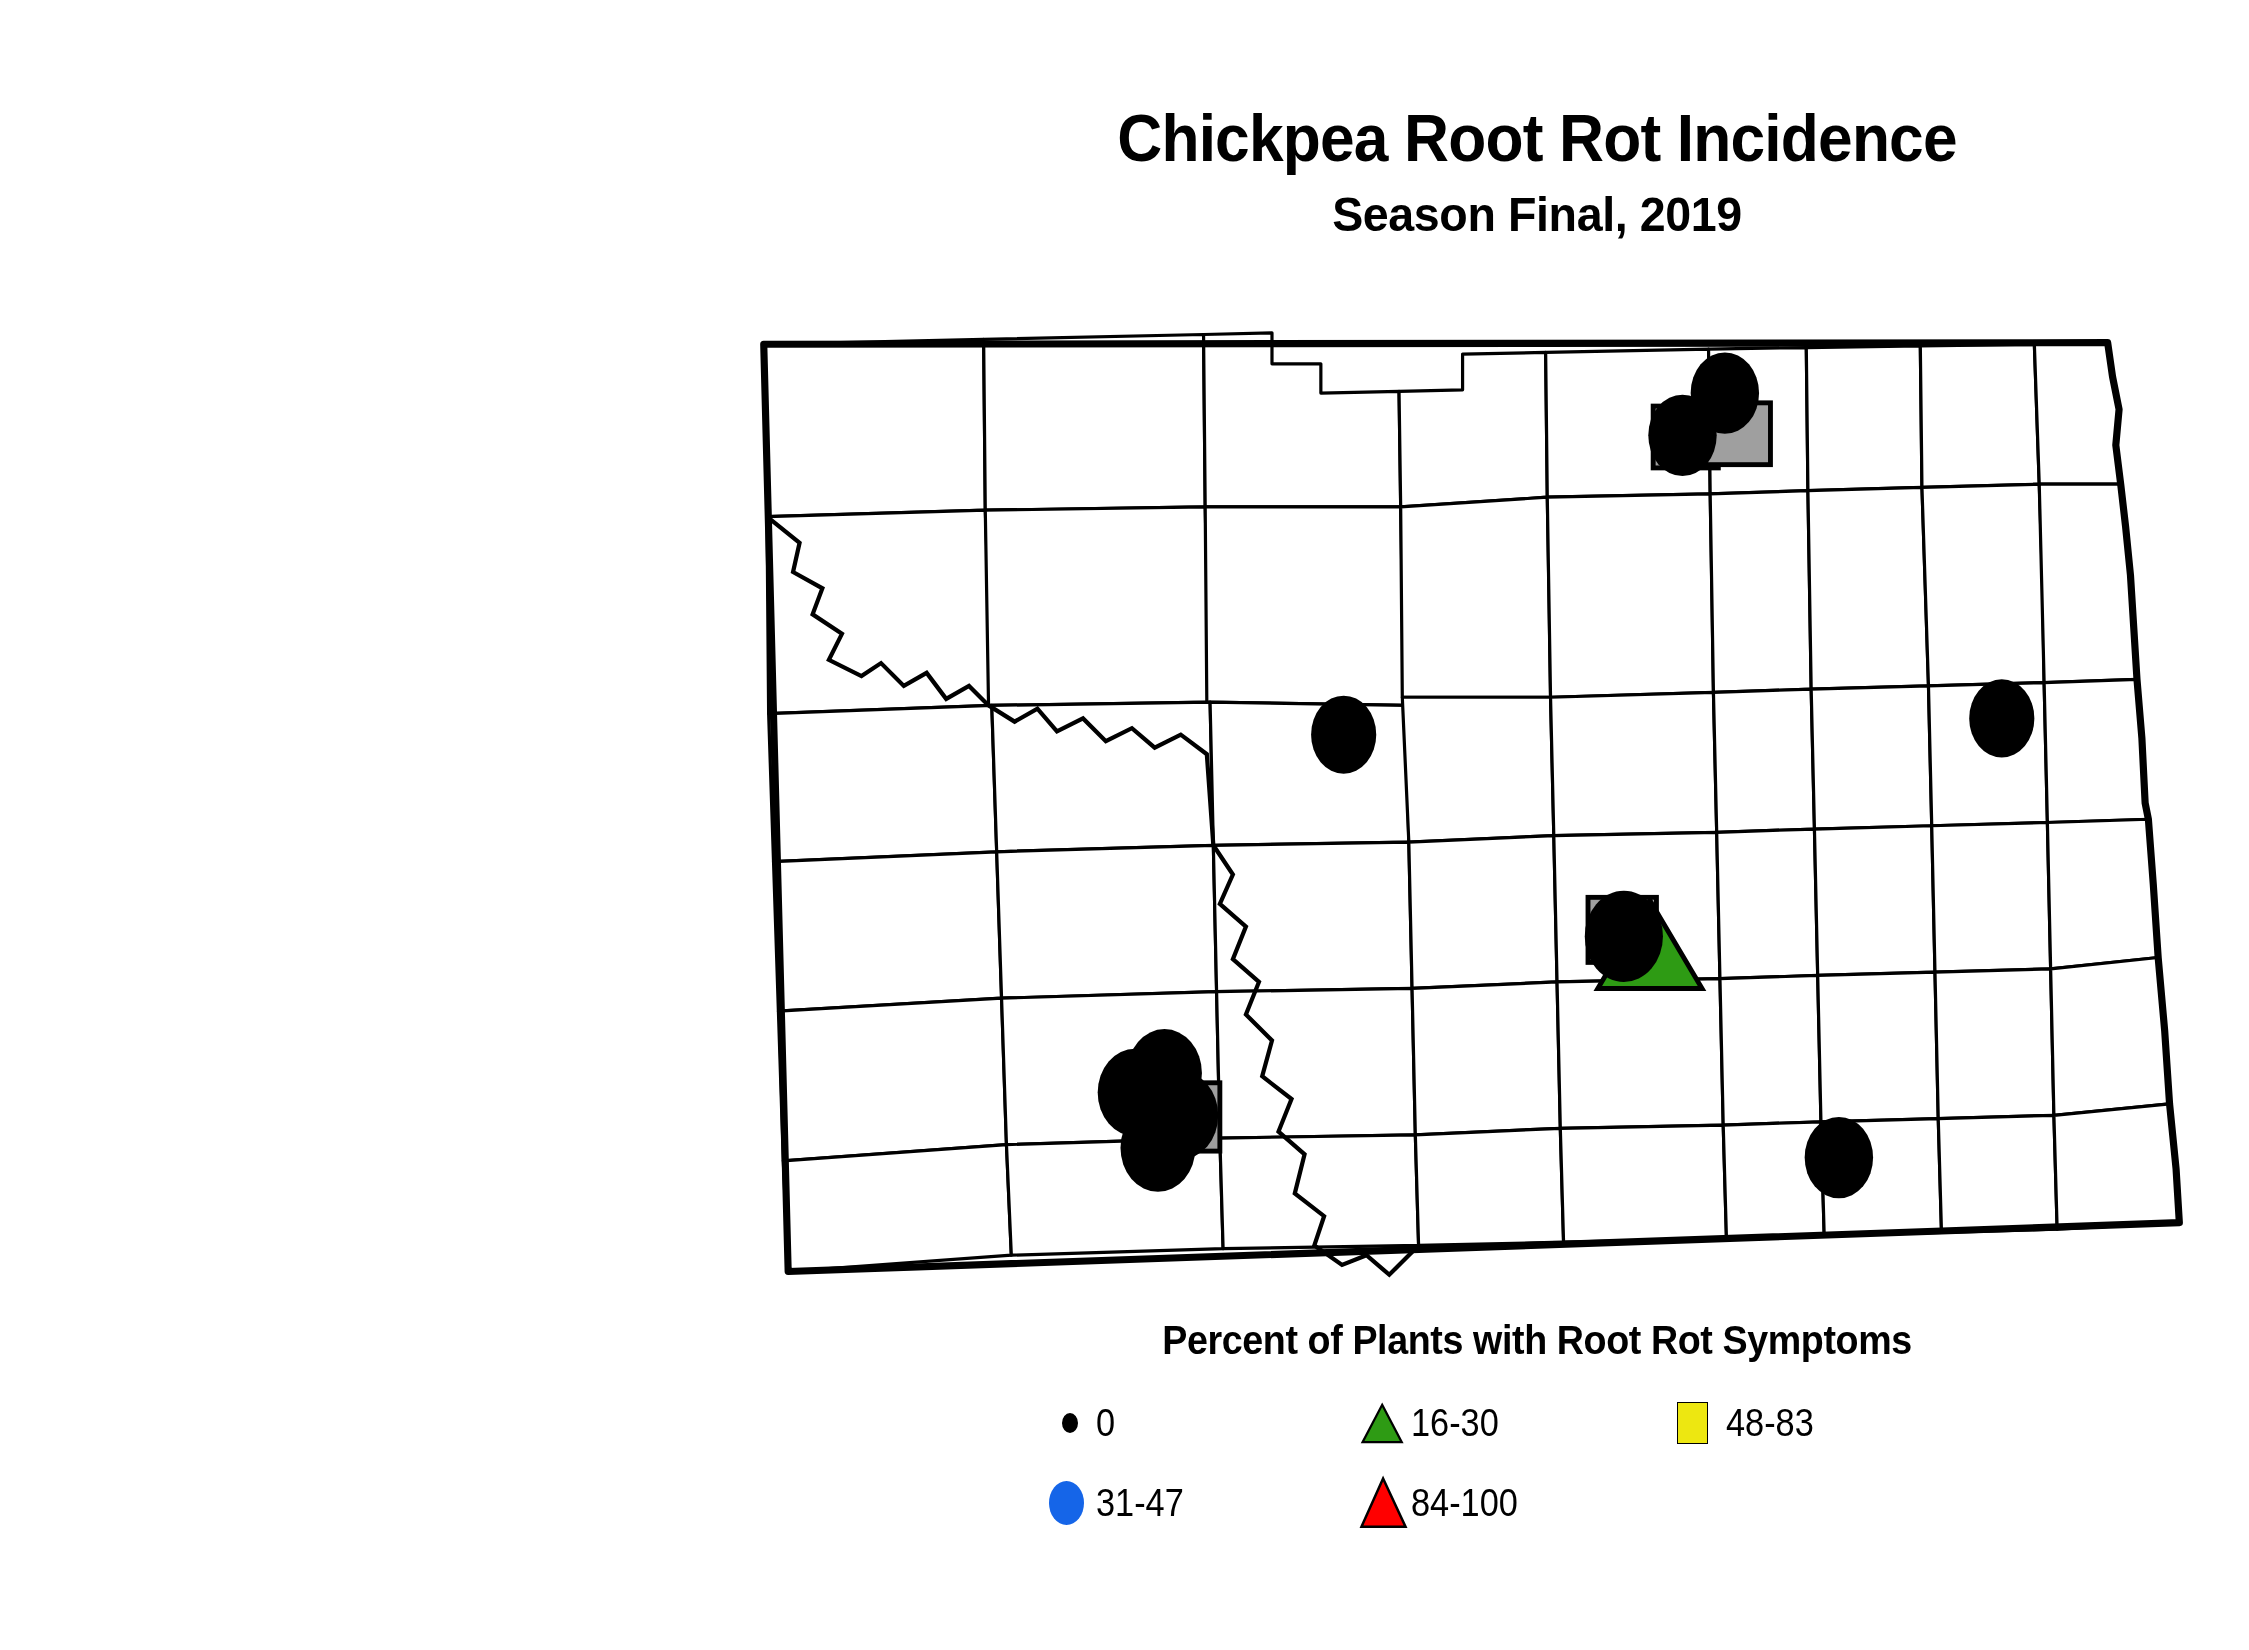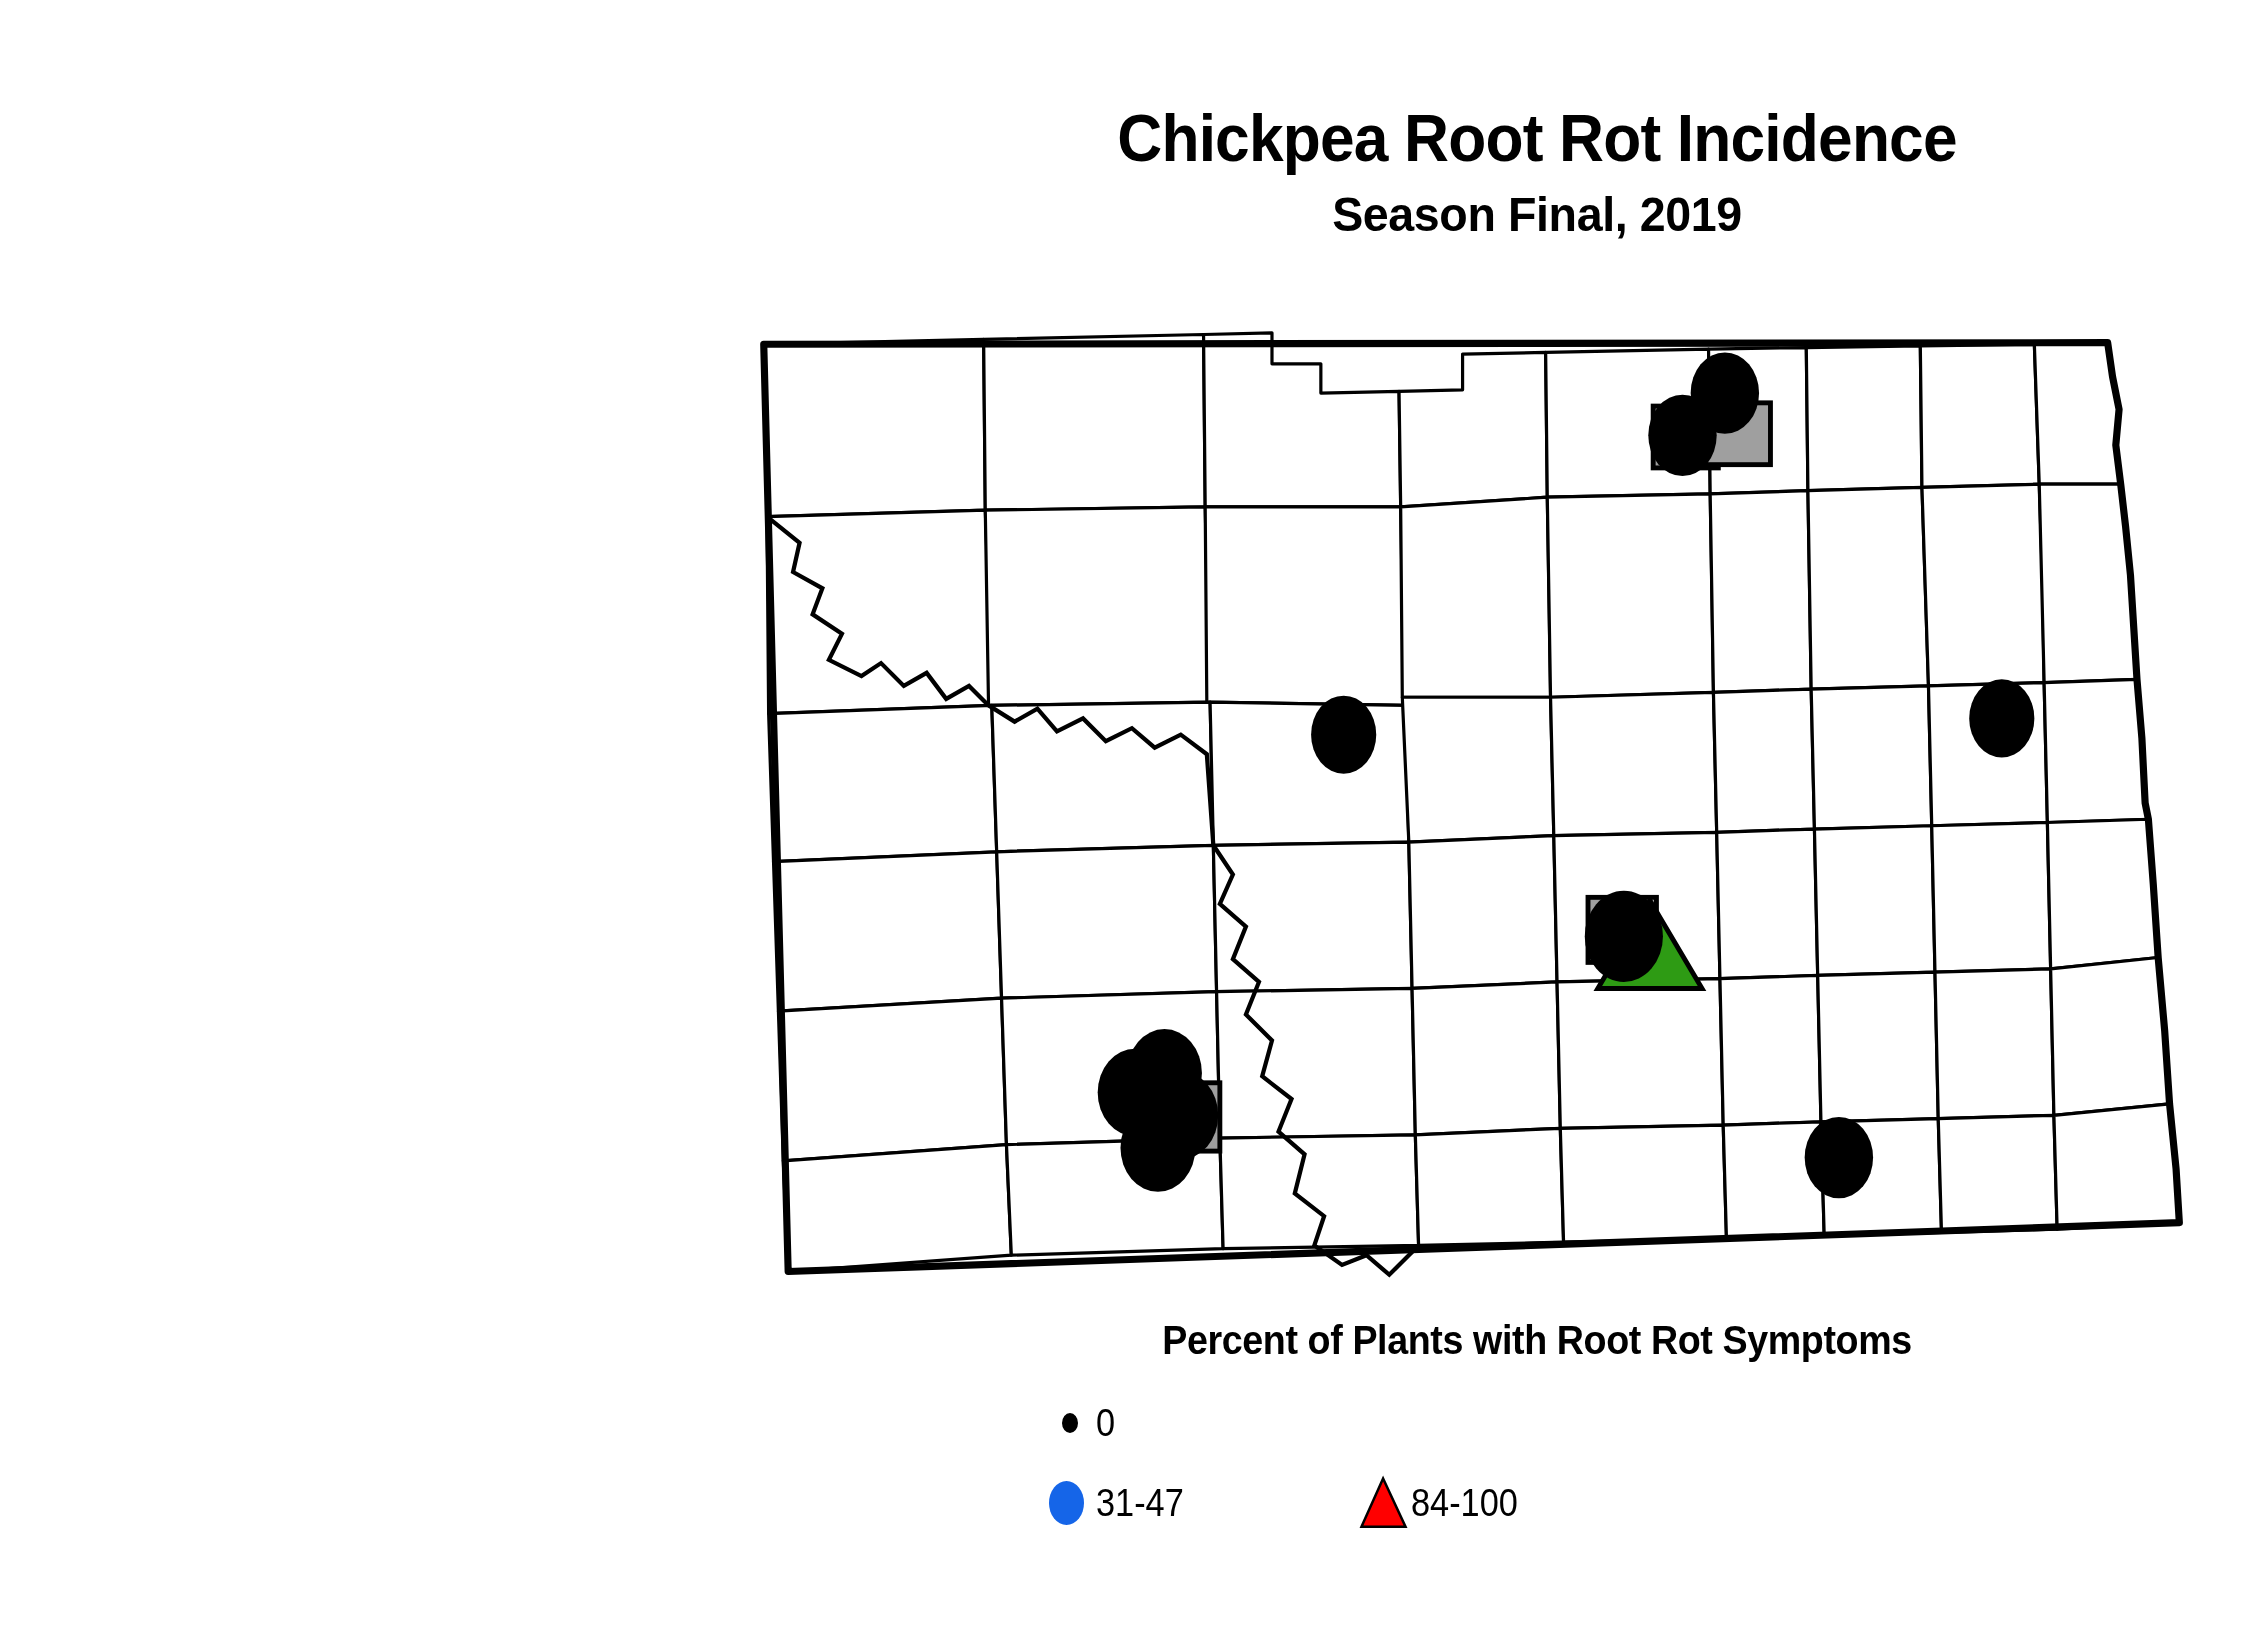--- a/index.html
+++ b/index.html
@@ -289,21 +289,35 @@
 
       <div class="legend-row">
 
         <div class="legend-cell">
           <div class="legend-swatch">
             <div class="sw-dot"></div>
           </div>
           <div class="legend-label">0</div>
         </div>
 
-
+        <div class="legend-cell">
+          <div class="legend-swatch">
+            <svg width="49" height="45" viewBox="0 0 110 100">
+              <polygon points="52,8 96,92 8,92" fill="#2E9B14" stroke="#000000" stroke-width="5"></polygon>
+            </svg>
+          </div>
+          <div class="legend-label">16-30</div>
+        </div>
+
+        <div class="legend-cell">
+          <div class="legend-swatch">
+            <div class="sw-sq-yellow"></div>
+          </div>
+          <div class="legend-label">48-83</div>
+        </div>
 
       </div>
 
       <div class="legend-row">
 
 
         <div class="legend-cell">
           <div class="legend-swatch">
             <div class="sw-circle-blue"></div>
           </div>

